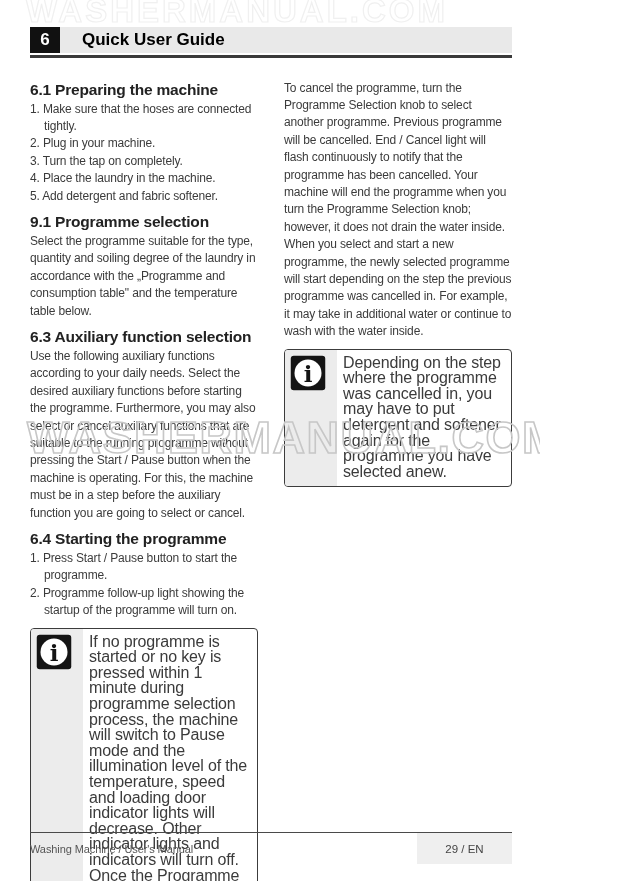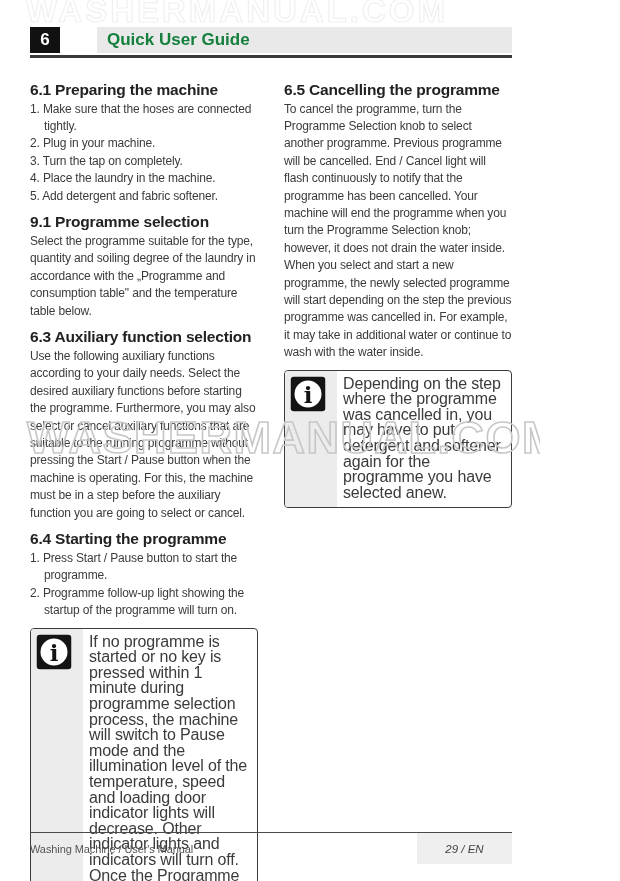--- a/index.html
+++ b/index.html
@@ -43,22 +43,22 @@
   .chapter-header { display: flex; height: 26px; }
   .chapter-num {
     width: 30px; background: #111111; color: #ffffff;
     font-weight: bold; font-size: 17px;
     display: flex; align-items: center; justify-content: center;
     flex: 0 0 30px;
   }
   .chapter-title-bar {
     flex: 1; background: #e9e9e9;
     display: flex; align-items: center;
-    padding-left: 10px;
-    font-weight: bold; font-size: 17px; color: #15803d; margin-left: 37px;
+    padding-left: 22px;
+    font-weight: bold; font-size: 17px; color: #000000;
   }
   .header-rule { height: 2.5px; background: #3a3a3a; margin-top: 2px; }
   
   .columns { display: flex; gap: 26px; margin-top: 22px; }
   .col { flex: 1; min-width: 0; }
   h2.sec {
     font-size: 15.5px; font-weight: bold; color: #222222;
     letter-spacing: -0.2px;
     margin: 7px 0 2px 0; line-height: 19px;
   }
@@ -99,21 +99,21 @@
   }
   .footer-left {
     font-size: 11px; color: #555555;
     display: flex; align-items: center;
     letter-spacing: -0.1px;
   }
   .footer-badge {
     background: #efefef; color: #444444;
     font-size: 11.5px;
     width: 95px; height: 31px;
-    display: flex; align-items: center; justify-content: center; font-style: italic;
+    display: flex; align-items: center; justify-content: center;
   }
 </style>
 </head>
 <body>
 
 <div class="page">
 
   <div class="wm wm-top">WASHERMANUAL.COM</div>
   <div class="wm wm-mid">WASHERMANUAL.COM</div>
 
@@ -151,21 +151,20 @@
               <rect x="0.75" y="0.75" width="34.5" height="34.5" rx="3" fill="#141414"></rect>
               <circle cx="18" cy="18" r="13.5" fill="#ffffff"></circle>
               <text x="18" y="26.5" text-anchor="middle" font-family="DejaVu Serif, serif" font-size="23" font-weight="bold" fill="#141414">i</text>
             </svg>
           </div>
           <div class="info-text">If no programme is started or no key is pressed within 1 minute during programme selection process, the machine will switch to Pause mode and the illumination level of the temperature, speed and loading door indicator lights will decrease. Other indicator lights and indicators will turn off. Once the Programme Selection knob is rotated or any button is pressed, indicator lights and indicators will turn on again.</div>
         </div>
       </div>
 
       <div class="col">
-        <h2 class="sec">6.5 Cancelling the programme</h2>
         <p class="body">To cancel the programme, turn the Programme Selection knob to select another programme. Previous programme will be cancelled. End / Cancel light will flash continuously to notify that the programme has been cancelled. Your machine will end the programme when you turn the Programme Selection knob; however, it does not drain the water inside. When you select and start a new programme, the newly selected programme will start depending on the step the previous programme was cancelled in. For example, it may take in additional water or continue to wash with the water inside.</p>
 
         <div class="info-box">
           <div class="info-icon-col">
             <svg width="36" height="36" viewBox="0 0 36 36">
               <rect x="0.75" y="0.75" width="34.5" height="34.5" rx="3" fill="#141414"></rect>
               <circle cx="18" cy="18" r="13.5" fill="#ffffff"></circle>
               <text x="18" y="26.5" text-anchor="middle" font-family="DejaVu Serif, serif" font-size="23" font-weight="bold" fill="#141414">i</text>
             </svg>
           </div>

